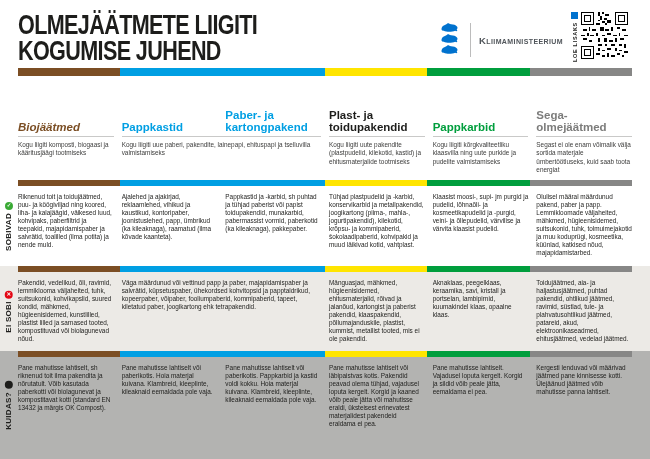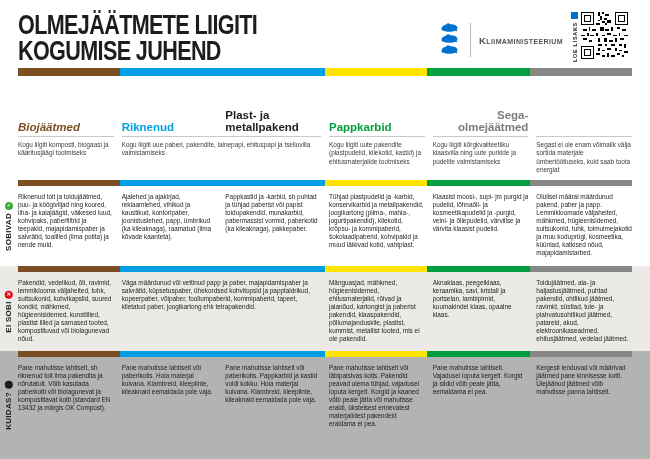--- a/index.html
+++ b/index.html
@@ -128,24 +128,25 @@
   <div class="stripe stripe-4">
     <span class="seg1" style="background-color: rgb(123, 78, 36);"></span>
     <span class="seg2" style="background-color: rgb(0, 159, 227);"></span>
     <span class="seg3" style="background-color: rgb(255, 229, 0);"></span>
     <span class="seg4" style="background-color: rgb(0, 158, 61);"></span>
     <span class="seg5" style="background-color: rgb(135, 135, 134);"></span>
   </div>
 
   <div class="grid headers">
     <div class="h" style="color: rgb(123, 78, 36); font-style: italic;">Biojäätmed</div>
-    <div class="h" style="color: rgb(0, 159, 227);">Riknenud</div>
-    <div class="h" style="color: rgb(29, 29, 27);">Plast- ja metallpakend</div>
+    <div class="h" style="color: rgb(0, 159, 227);">Pappkastid</div>
+    <div class="h" style="color: rgb(0, 159, 227);">Paber- ja kartongpakend</div>
+    <div class="h" style="color: rgb(29, 29, 27);">Plast- ja toidupakendid</div>
     <div class="h" style="color: rgb(0, 158, 61);">Pappkarbid</div>
-    <div class="h" style="color: rgb(124, 124, 123); text-align: right;">Sega-olmejäätmed</div>
+    <div class="h" style="color: rgb(124, 124, 123);">Sega-olmejäätmed</div>
   </div>
 
   <div class="grid subs">
     <div class="cell">Kogu liigiti komposti, biogaasi ja kääritusjäägi tootmiseks</div>
     <div class="cell span2">Kogu liigiti uue paberi, pakendite, lainepapi, ehituspapi ja tselluvilla valmistamiseks</div>
     <div class="cell">Kogu liigiti uute pakendite (plastpudelid, kilekotid, kastid) ja ehitusmaterjalide tootmiseks</div>
     <div class="cell">Kogu liigiti kõrgkvaliteetliku klaasvilla ning uute purkide ja pudelite valmistamiseks</div>
     <div class="cell">Segast ei ole enam võimalik välja sortida materjale ümbertöötluseks, kuid saab toota energiat</div>
   </div>
 

